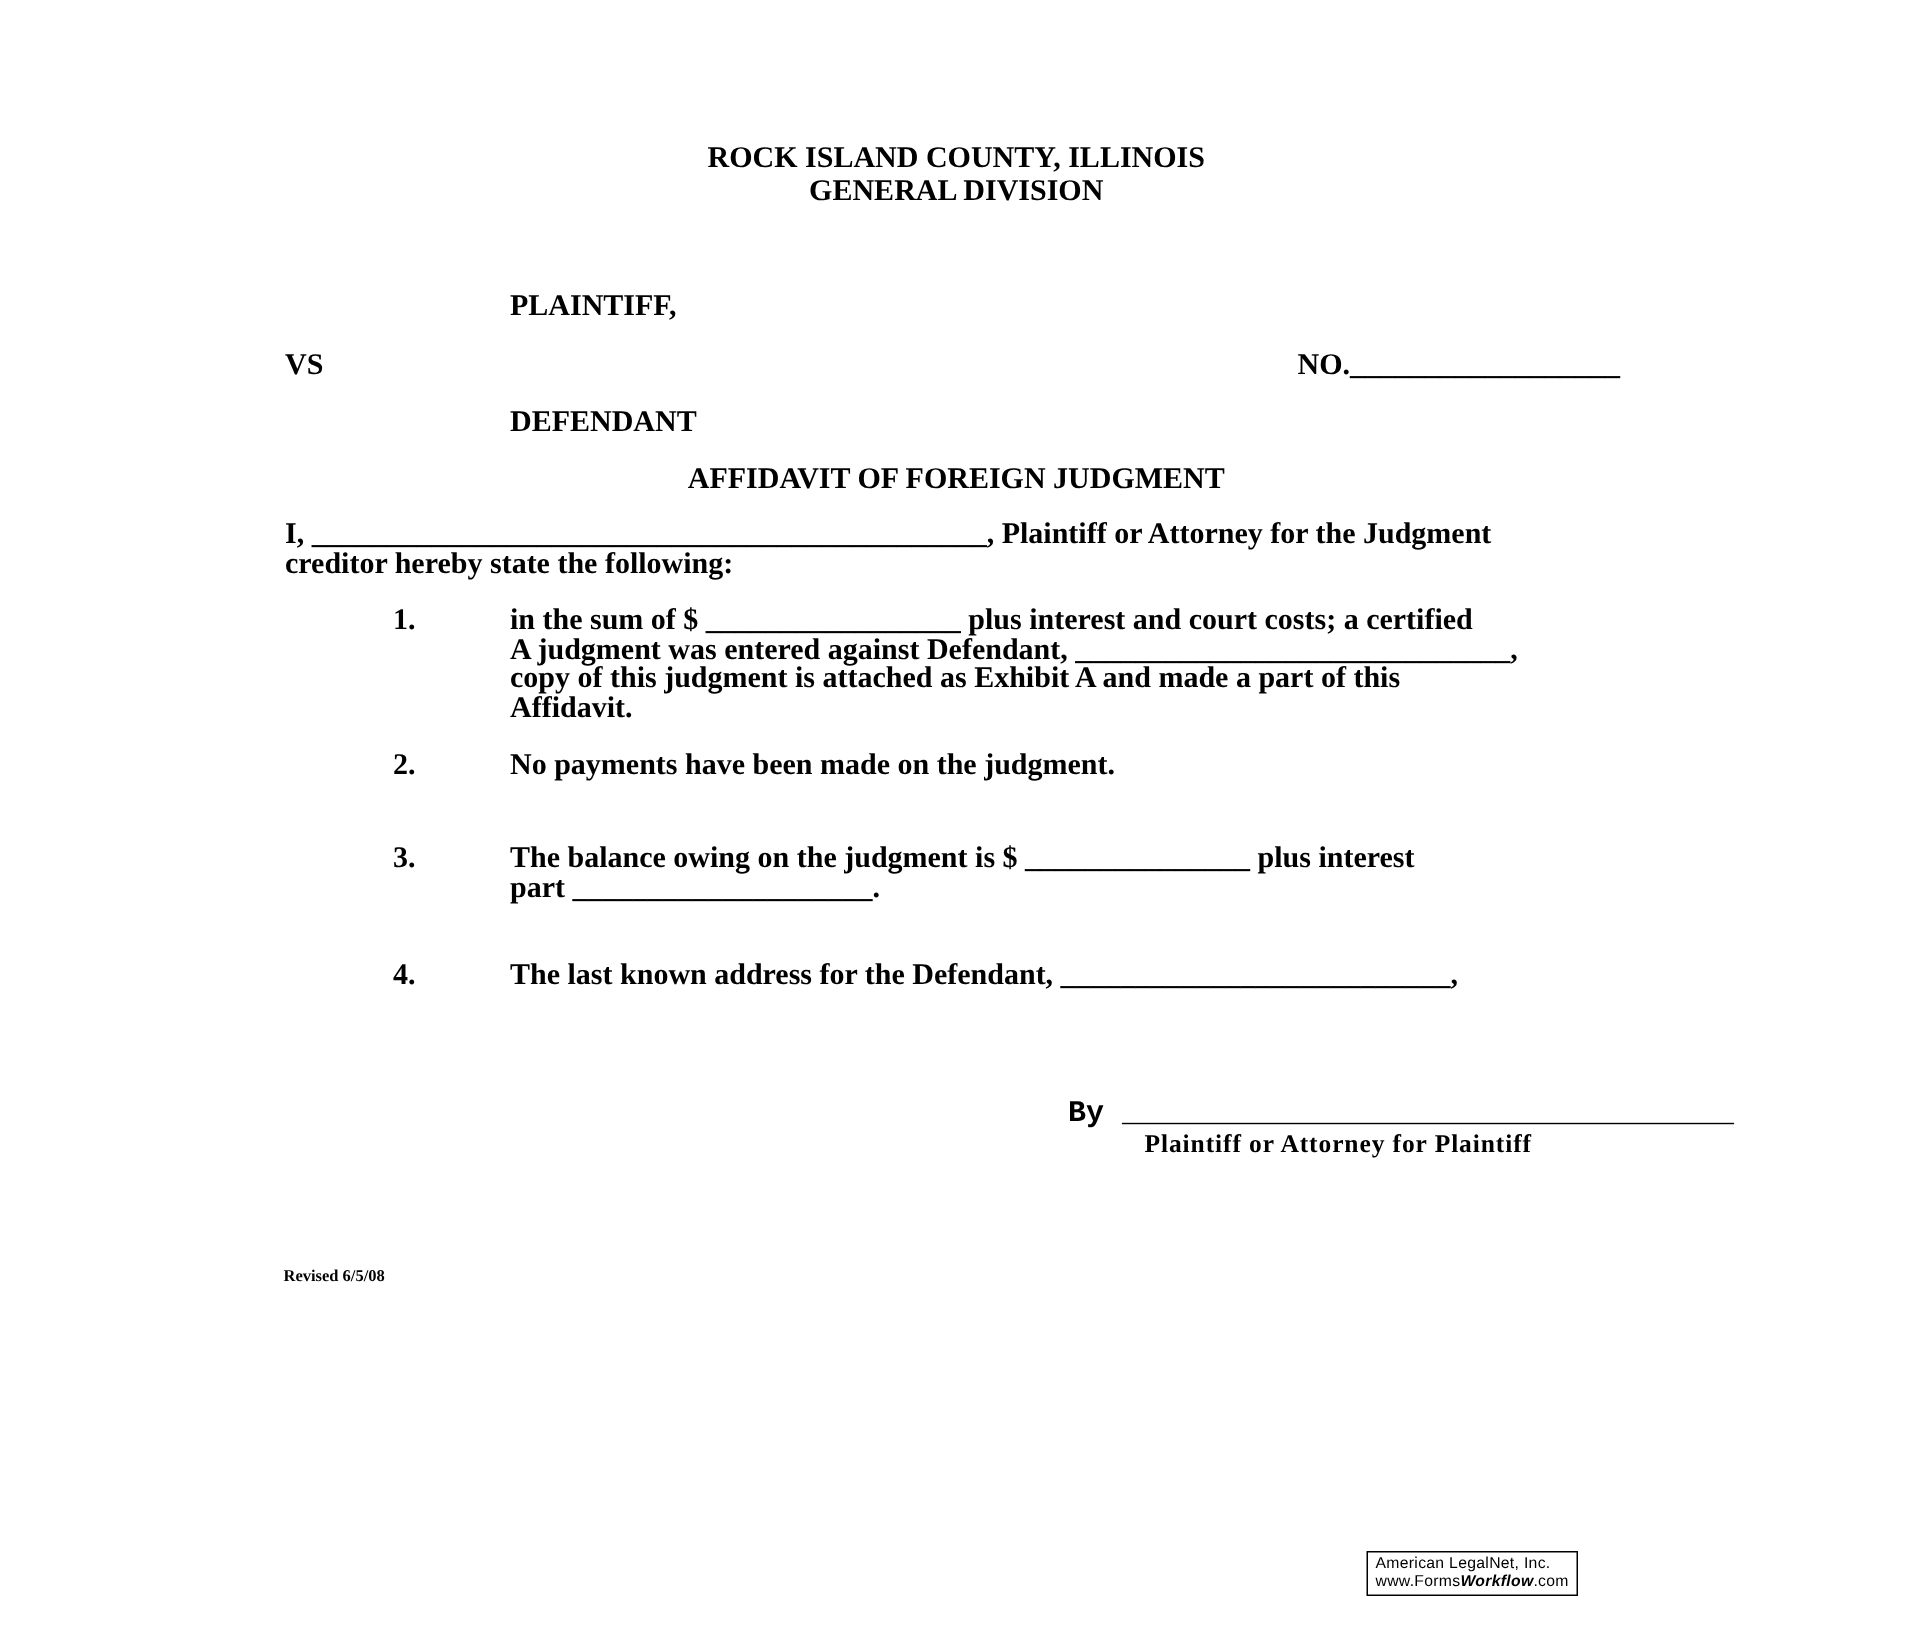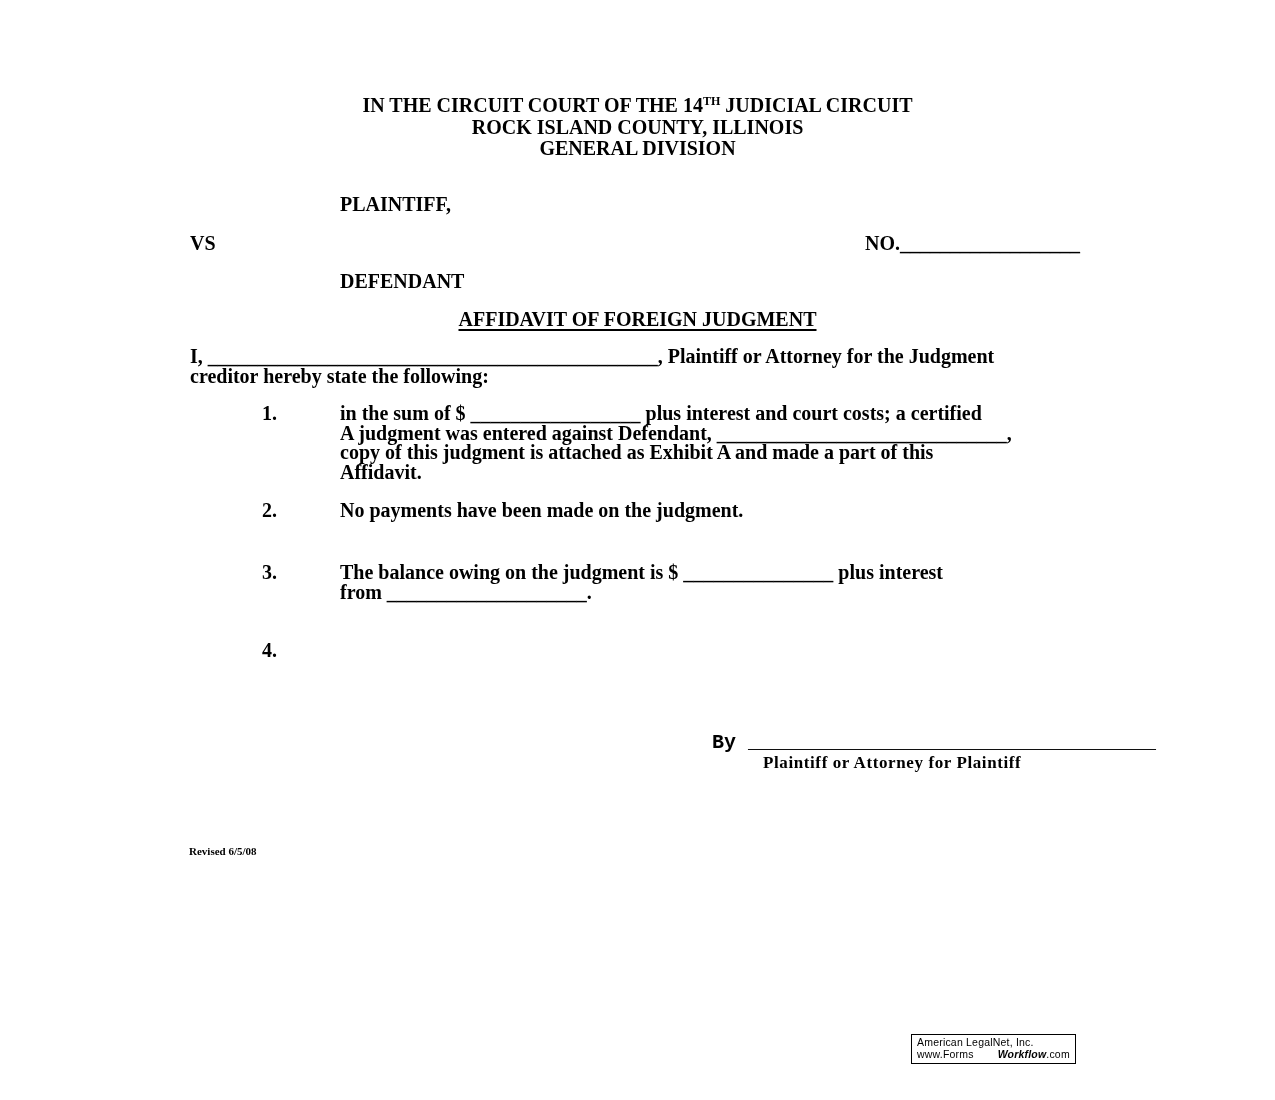--- a/index.html
+++ b/index.html
@@ -29,21 +29,20 @@
     line-height: 0;
   }
 
   .plaintiff-label  { left: 340px; top: 193px; white-space: nowrap; }
   .vs-label         { left: 190px; top: 232px; white-space: nowrap; }
   .case-number      { left: 865px; top: 232px; white-space: nowrap; }
   .defendant-label  { left: 340px; top: 270px; white-space: nowrap; }
 
   .title-wrap { left: 190px; top: 308px; width: 895px; text-align: center; white-space: nowrap; }
   .doc-title {
-    text-decoration: underline;
     text-decoration-thickness: 2px;
     text-underline-offset: 3px;
   }
 
   .intro { left: 190px; top: 347px; }
 
   .item { left: 190px; width: 900px; }
   .item .num { position: absolute; left: 72px; line-height: 19.5px; }
   .item .itext { margin-left: 150px; }
   .item-1 { top: 404px; }
@@ -66,29 +65,28 @@
     left: 911px; top: 1034px;
     border: 1.5px solid #000000;
     padding: 2px 5px 3px 5px;
     font-family: "Liberation Sans", sans-serif;
     font-weight: normal;
     font-size: 10.5px;
     line-height: 11.5px;
     letter-spacing: 0.2px;
     white-space: nowrap;
   }
-  .stamp .it { font-style: italic; font-weight: bold; margin-left: 24px; }
+  .stamp .it { font-style: italic; font-weight: bold; }
 </style>
 </head>
 <body>
 
 <div class="page">
 
   <div class="abs court-header">
-    <div class="hline"><span>IN THE CIRCUIT COURT OF THE 14</span><sup>TH</sup><span> JUDICIAL CIRCUIT</span></div>
     <div class="hline">ROCK ISLAND COUNTY, ILLINOIS</div>
     <div class="hline">GENERAL DIVISION</div>
   </div>
 
   <div class="abs plaintiff-label">PLAINTIFF,</div>
 
   <div class="abs vs-label">VS</div>
 
   <div class="abs case-number"><span>NO.</span><span>__________________</span></div>
 
@@ -117,27 +115,28 @@
     <span class="num">2.</span>
     <div class="itext">
       <div class="line">No payments have been made on the judgment.</div>
     </div>
   </div>
 
   <div class="abs item item-3">
     <span class="num">3.</span>
     <div class="itext">
       <div class="line">The balance owing on the judgment is $ _______________ plus interest</div>
-      <div class="line">from ____________________.</div>
+      <div class="line">part ____________________.</div>
     </div>
   </div>
 
   <div class="abs item item-4">
     <span class="num">4.</span>
     <div class="itext">
+      <div class="line">The last known address for the Defendant, __________________________,</div>
     </div>
   </div>
 
   <div class="abs by-row"><span>By </span><span>__________________________________</span></div>
 
   <div class="abs by-caption">Plaintiff or Attorney for Plaintiff</div>
 
   <div class="abs revised">Revised 6/5/08</div>
 
   <div class="abs stamp">

